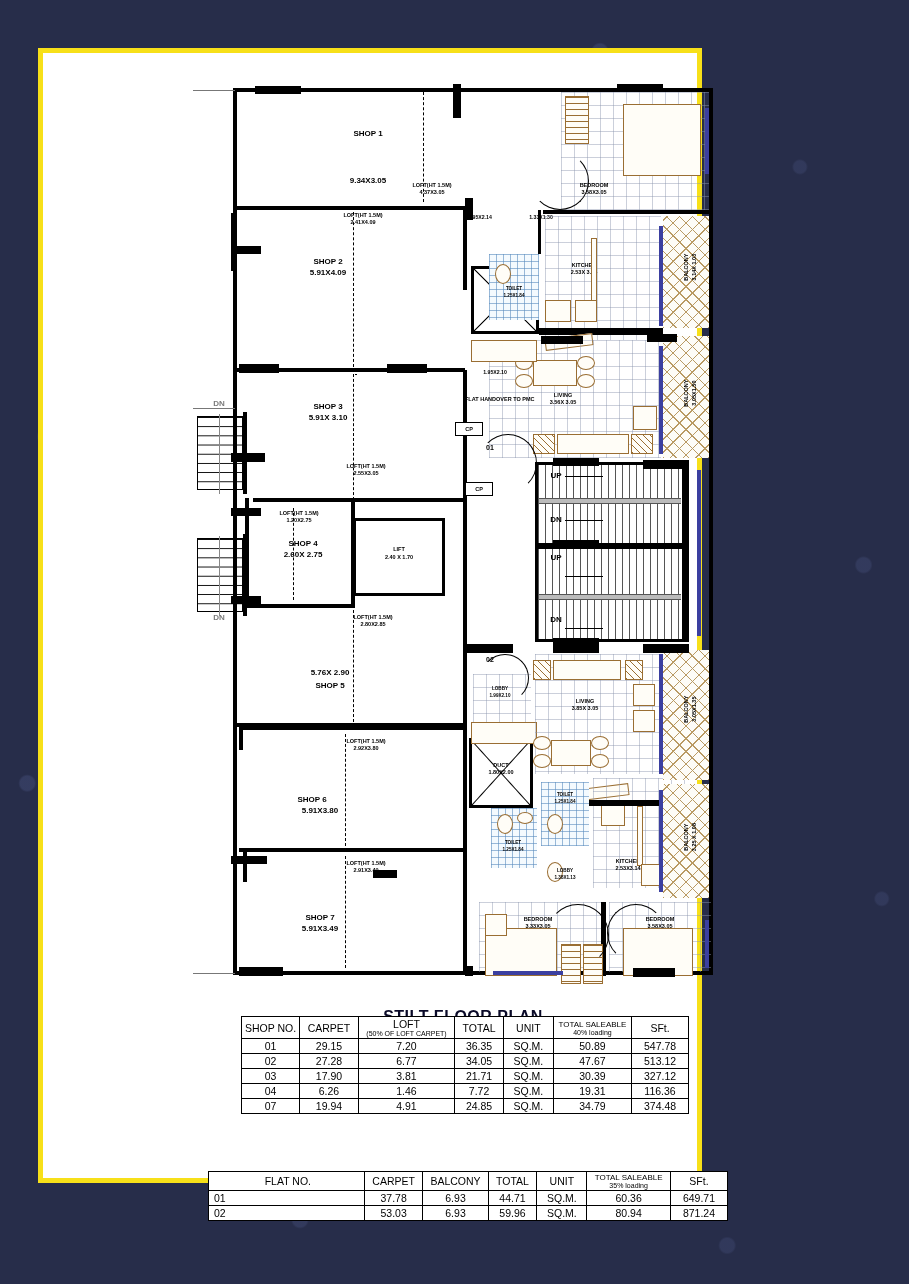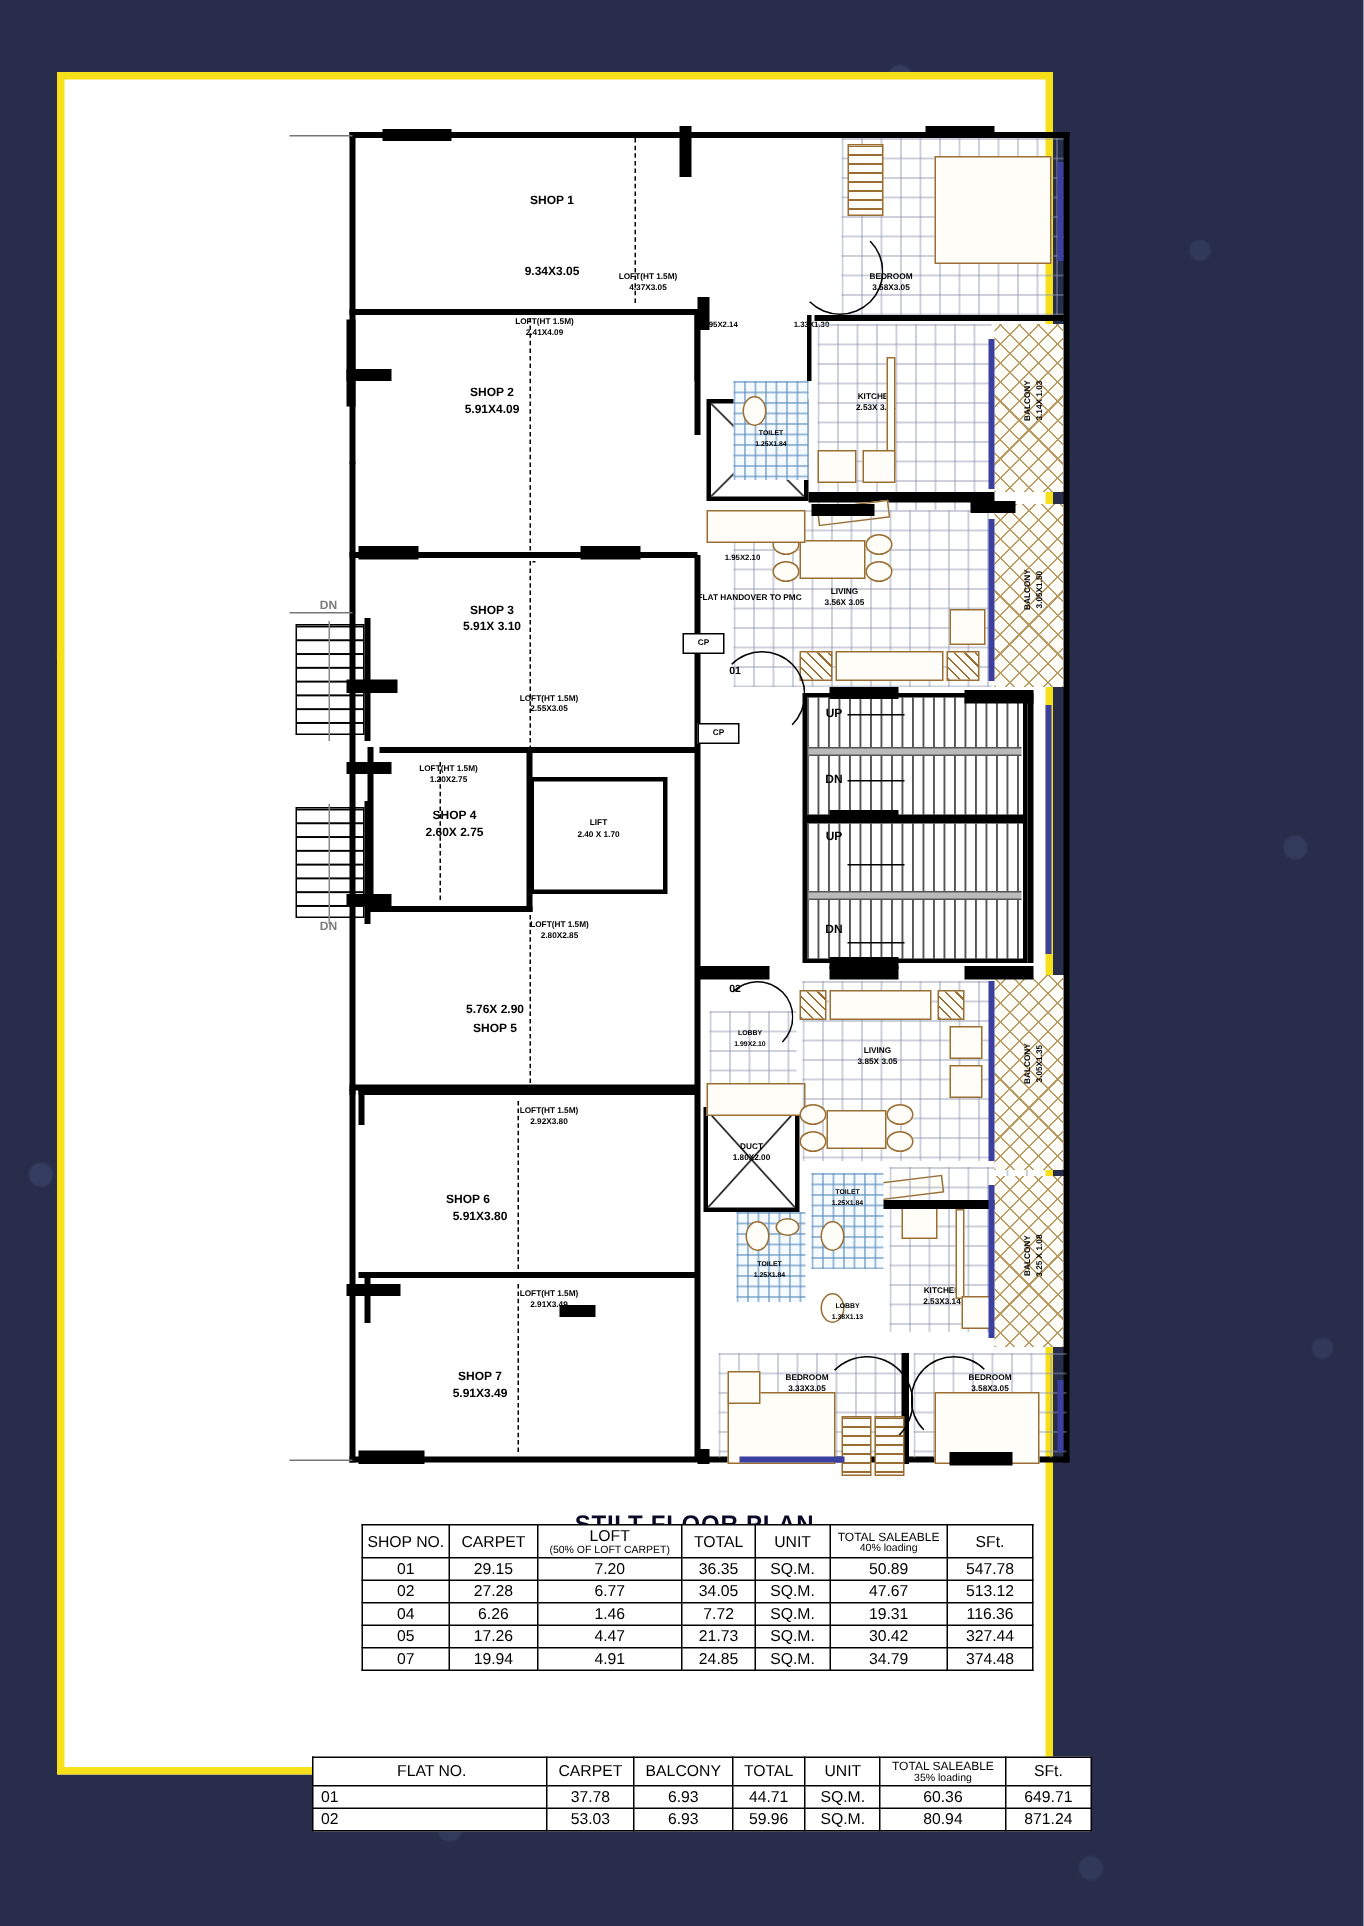--- a/index.html
+++ b/index.html
@@ -405,36 +405,36 @@
         <tr>
           <td>02</td>
           <td>27.28</td>
           <td>6.77</td>
           <td>34.05</td>
           <td>SQ.M.</td>
           <td>47.67</td>
           <td>513.12</td>
         </tr>
         <tr>
+          <td>03</td>
+          <td>17.90</td>
+          <td>3.81</td>
+          <td>21.71</td>
+          <td>SQ.M.</td>
+          <td>30.39</td>
+          <td>327.12</td>
+        </tr>
+        <tr>
           <td>04</td>
           <td>6.26</td>
           <td>1.46</td>
           <td>7.72</td>
           <td>SQ.M.</td>
           <td>19.31</td>
           <td>116.36</td>
-        </tr>
-        <tr>
-          <td>05</td>
-          <td>17.26</td>
-          <td>4.47</td>
-          <td>21.73</td>
-          <td>SQ.M.</td>
-          <td>30.42</td>
-          <td>327.44</td>
         </tr>
         <tr>
           <td>07</td>
           <td>19.94</td>
           <td>4.91</td>
           <td>24.85</td>
           <td>SQ.M.</td>
           <td>34.79</td>
           <td>374.48</td>
         </tr>

